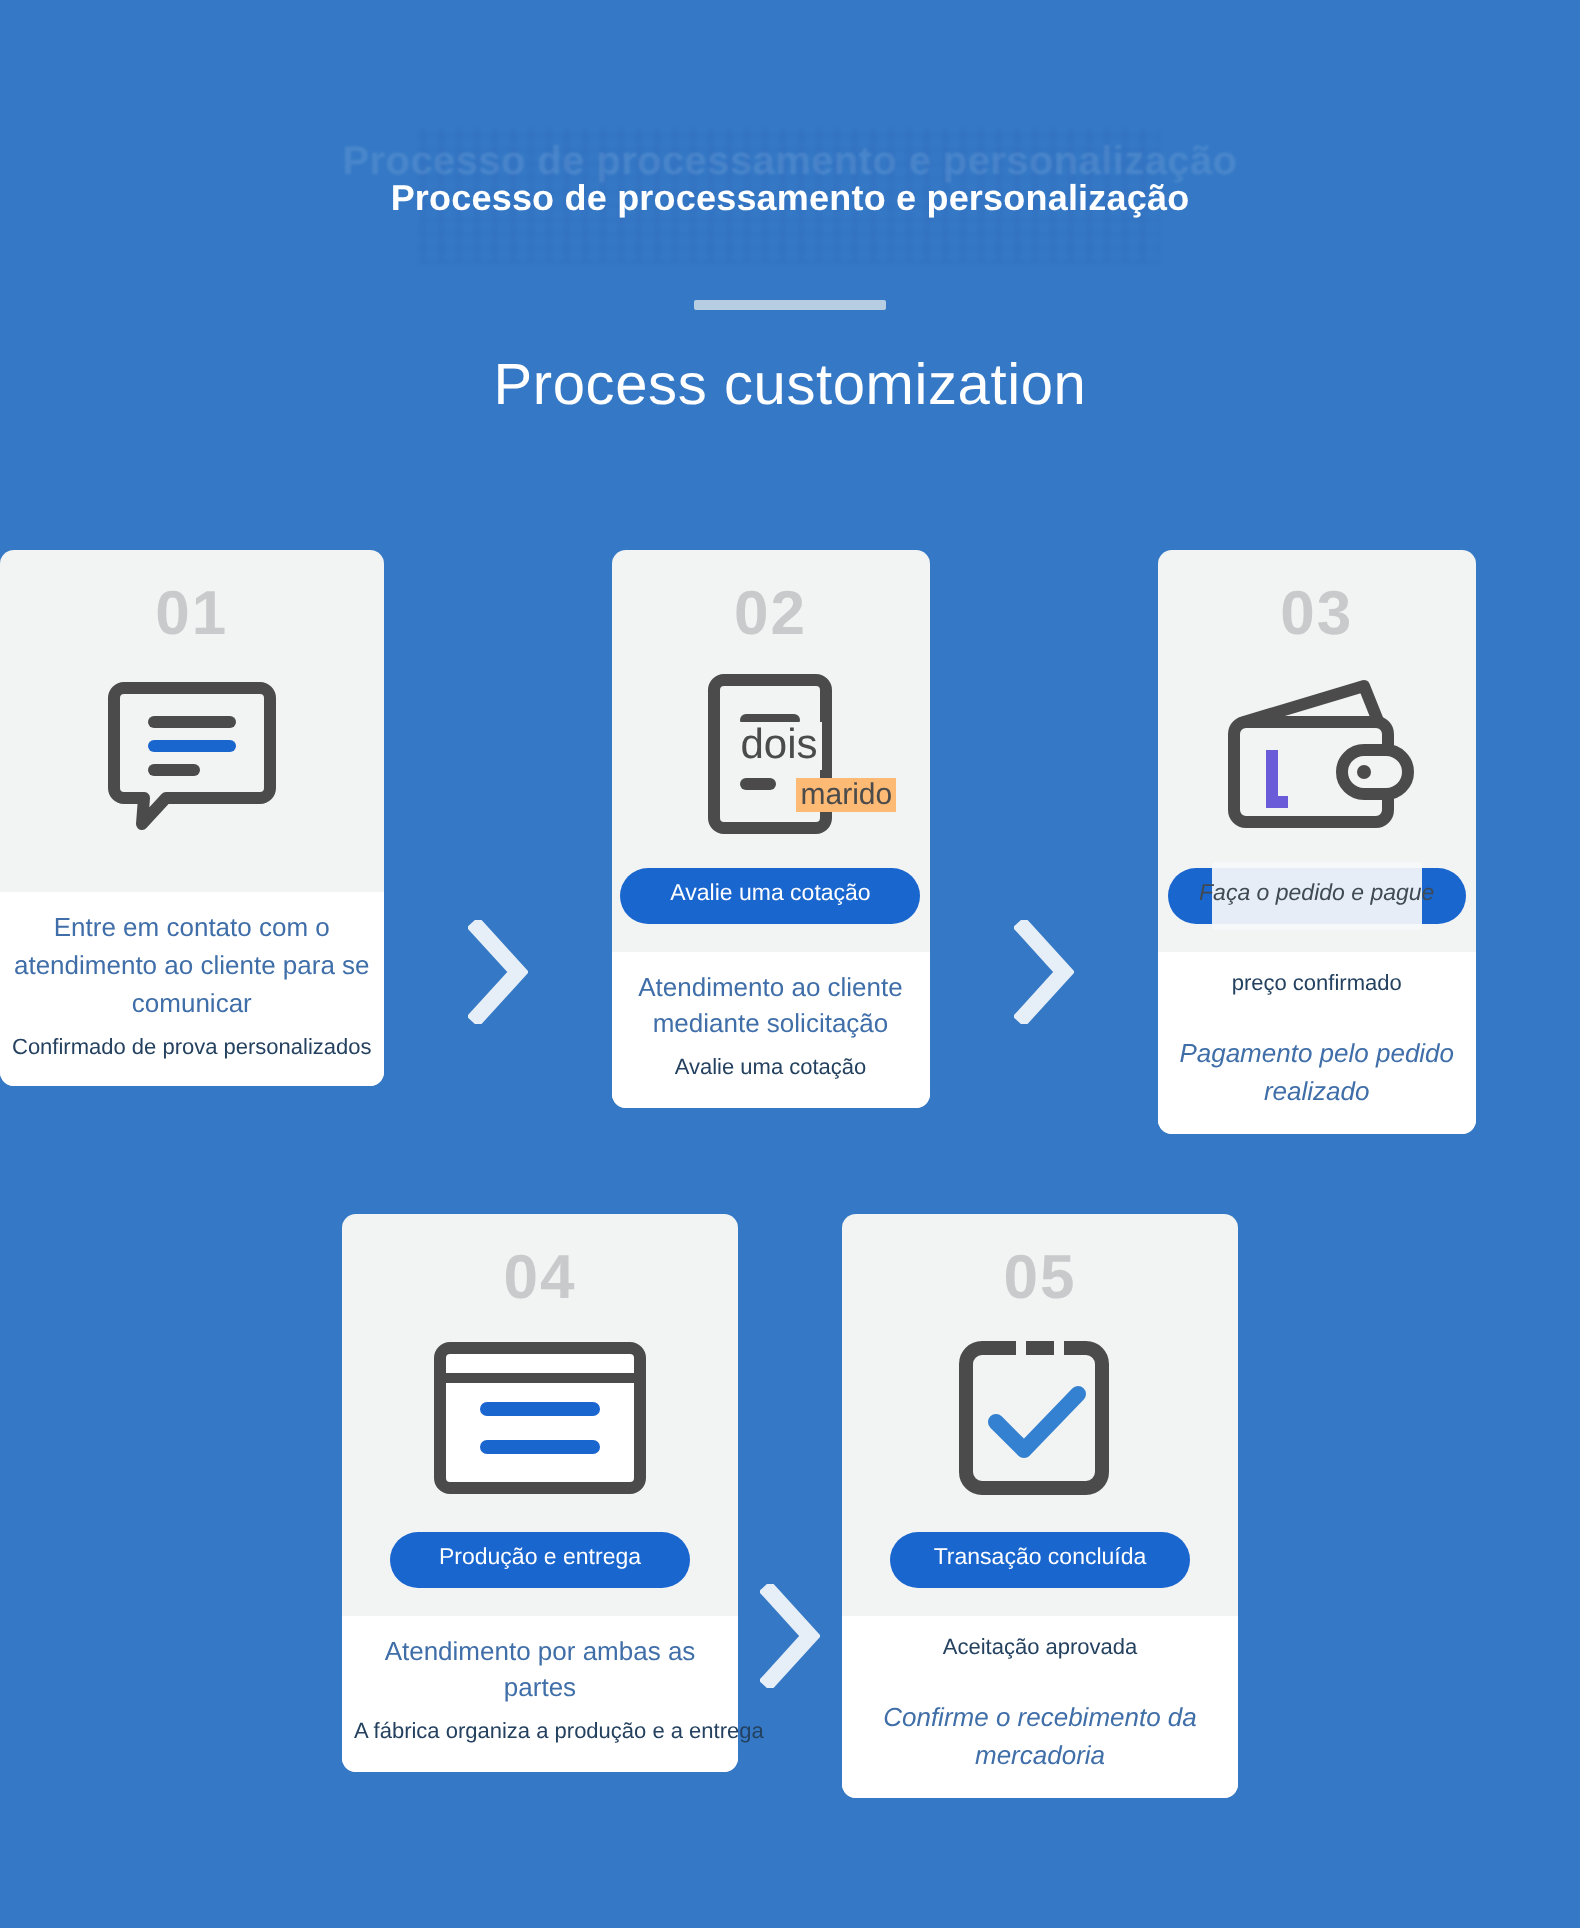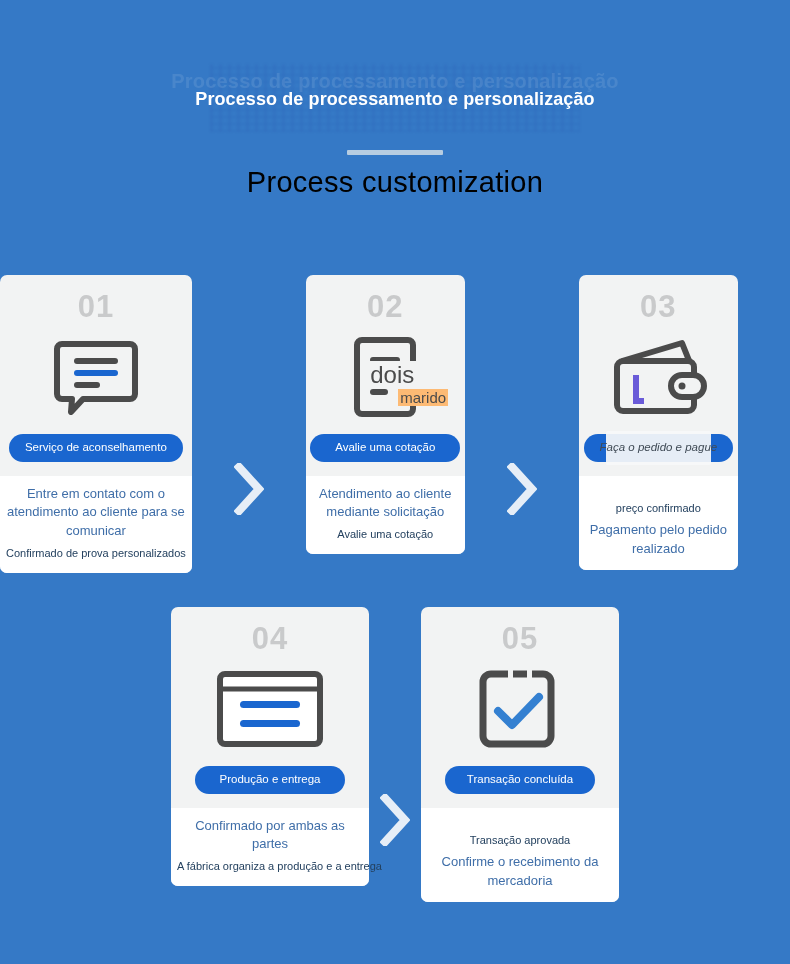--- a/index.html
+++ b/index.html
@@ -59,23 +59,23 @@
 
   .divider {
     width: 96px;
     height: 5px;
     background: #b7cde1;
     margin: 16px auto 0;
     border-radius: 1px;
   }
 
   .subtitle {
-    margin-top: 11px;
+    margin-top: 22px;
     font-size: 29px;
-    color: #000000;
+    color: #ffffff;
     font-weight: normal;
     letter-spacing: .3px;
   }
 
   
   .row {
     position: absolute;
     display: flex;
     align-items: flex-start;
     justify-content: center;
@@ -155,41 +155,41 @@
     color: #3f6ea8;
     line-height: 1.45;
   }
   .foot-big {
     font-size: 11px;
     color: #24415f;
     line-height: 1.45;
     margin-top: 5px;
     white-space: nowrap;
   }
-  .card-foot.reversed .foot-big { margin-top: 16px; }
-  .card-foot.reversed .foot-small { margin-top: 5px; }
+  .card-foot.reversed .foot-big { margin-top: 0; }
+  .card-foot.reversed .foot-small { margin-top: 18px; font-style: italic; }
 
   
   .chev {
     width: 52px;
     align-self: center;
     display: flex;
     align-items: center;
     justify-content: center;
     margin-top: 130px;
   }
   .chev svg { display:block; }
 
   
   .icon-stack { position: relative; }
   .ghost-word {
     position: absolute;
     font-family: "Liberation Sans", sans-serif;
     color: #4b4b4b;
-    font-size: 24px;
+    font-size: 21px;
     white-space: nowrap;
   }
   .ghost-dois { left: 17px; top: 26px; background: #f2f3f3; padding: 0 2px; }
   .ghost-marido { left: 47px; top: 54px; background: #fdba74; padding: 0 2px; font-size:15px; }
 
   
   .noise {
     position: absolute;
     left: 210px; top: 64px;
     width: 370px; height: 68px;
@@ -223,23 +223,20 @@
       <div class="icon-box">
         <span>
           <svg width="86" height="76" viewBox="0 0 86 76">
             <path d="M9 5 H77 A5 5 0 0 1 82 10 V55 A5 5 0 0 1 77 60 H30 L18 73 L19 60 H9 A5 5 0 0 1 4 55 V10 A5 5 0 0 1 9 5 Z" fill="none" stroke="#4b4b4b" stroke-width="6" stroke-linejoin="round"></path>
             <rect x="21" y="19" width="44" height="6" rx="3" fill="#4b4b4b"></rect>
             <rect x="21" y="31" width="44" height="6" rx="3" fill="#1a66cf"></rect>
             <rect x="21" y="43" width="26" height="6" rx="3" fill="#4b4b4b"></rect>
           </svg>
         </span>
       </div>
-      <button class="btn">
-        <span class="btn-label">Serviço de aconselhamento</span>
-      </button>
       <div class="card-foot">
         <div class="foot-small">Entre em contato com o atendimento ao cliente para se comunicar</div>
         <div class="foot-big">Confirmado de prova personalizados</div>
       </div>
     </div>
 
     <div class="chev">
       <svg width="30" height="52" viewBox="0 0 30 52">
         <path d="M5 4 L25 26 L5 48" fill="none" stroke="#e6eef7" stroke-width="8" stroke-linecap="square" stroke-linejoin="miter"></path>
       </svg>
@@ -309,21 +306,21 @@
             <path d="M9 21 H103" fill="none" stroke="#4b4b4b" stroke-width="5"></path>
             <rect x="26" y="33" width="60" height="7" rx="3.5" fill="#1a66cf"></rect>
             <rect x="26" y="52" width="60" height="7" rx="3.5" fill="#1a66cf"></rect>
           </svg>
         </span>
       </div>
       <button class="btn wide">
         <span class="btn-label">Produção e entrega</span>
       </button>
       <div class="card-foot">
-        <div class="foot-small">Confirmado por ambas as partes</div>
+        <div class="foot-small">Atendimento por ambas as partes</div>
         <div class="foot-big">A fábrica organiza a produção e a entrega</div>
       </div>
     </div>
 
     <div class="chev">
       <svg width="30" height="52" viewBox="0 0 30 52">
         <path d="M5 4 L25 26 L5 48" fill="none" stroke="#e6eef7" stroke-width="8" stroke-linecap="square" stroke-linejoin="miter"></path>
       </svg>
     </div>
 
@@ -335,20 +332,20 @@
             <path d="M31 6 H14 A8 8 0 0 0 6 14 V68 A8 8 0 0 0 14 76 H66 A8 8 0 0 0 74 68 V14 A8 8 0 0 0 66 6 H55" fill="none" stroke="#4b4b4b" stroke-width="7" stroke-linecap="butt"></path>
             <path d="M36 6 H50" fill="none" stroke="#4b4b4b" stroke-width="7" stroke-linecap="butt"></path>
             <path d="M21 43 L35 57 L62 29" fill="none" stroke="#3480d1" stroke-width="8" stroke-linecap="round" stroke-linejoin="round"></path>
           </svg>
         </span>
       </div>
       <button class="btn wide">
         <span class="btn-label">Transação concluída</span>
       </button>
       <div class="card-foot reversed">
-        <div class="foot-big">Transação aprovada</div>
+        <div class="foot-big">Aceitação aprovada</div>
         <div class="foot-small">Confirme o recebimento da mercadoria</div>
       </div>
     </div>
 
   </div>
 
 </div>
 
 </body></html>

